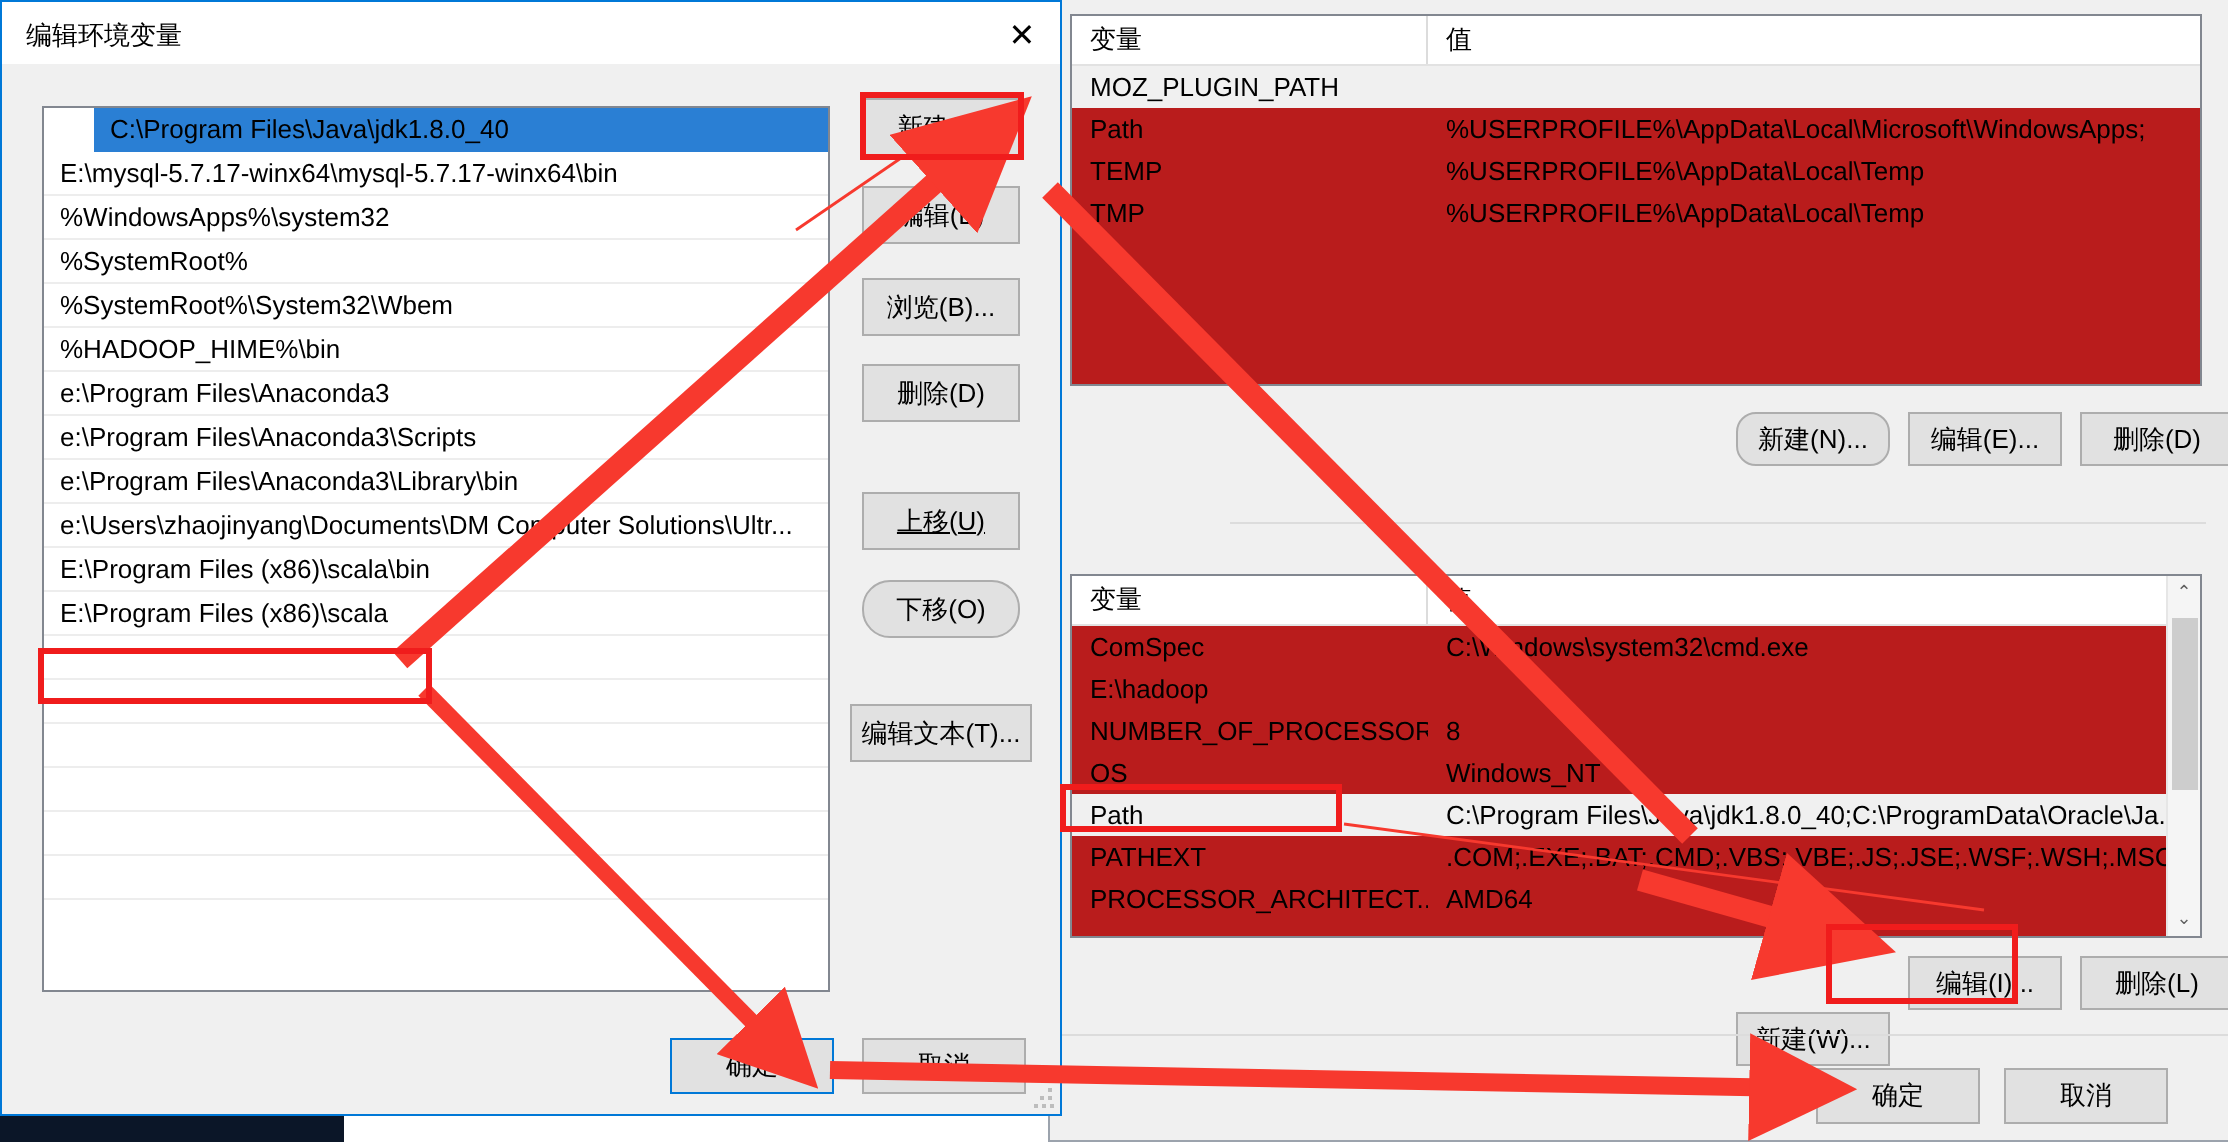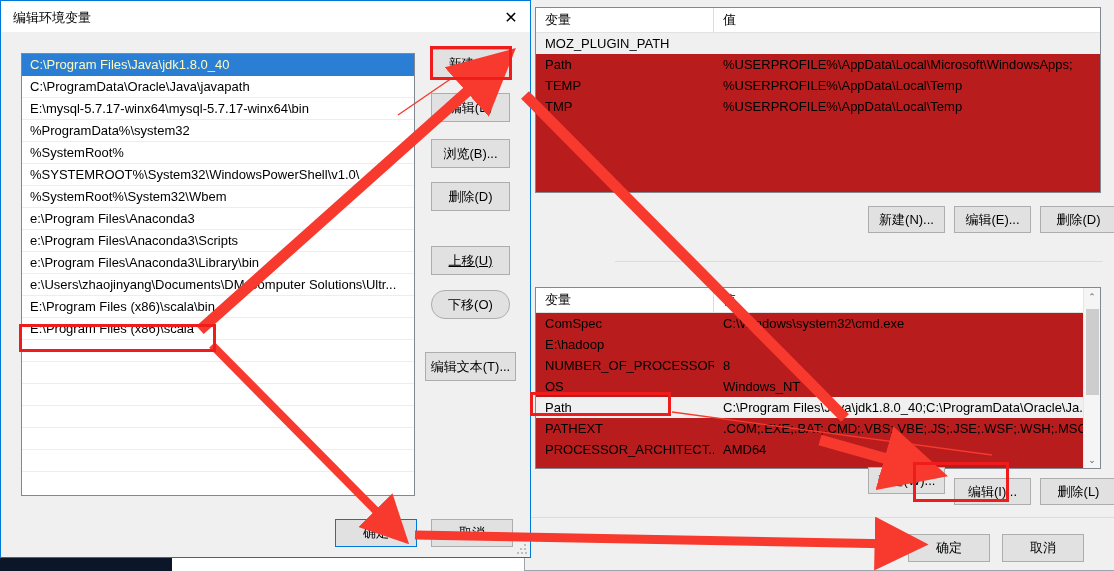--- a/index.html
+++ b/index.html
@@ -47,24 +47,24 @@
 
   .btn{
     background:#e1e1e1;border:1px solid #adadad;box-sizing:border-box;
     font-family:"Liberation Sans","DejaVu Sans",sans-serif;font-size:13px;color:#000;
     display:flex;align-items:center;justify-content:center;cursor:default;
     text-align:center;
   }
   .btn.defaultb{border:1px solid #0078d7;background:#e1e1e1;}
 
   
-  #uNew{position:absolute;left:343px;top:239px;width:77px;height:27px;}
+  #uNew{position:absolute;left:343px;top:239px;width:77px;height:27px;border-radius:10px;}
   #uEdit{position:absolute;left:429px;top:239px;width:77px;height:27px;}
   #uDel{position:absolute;left:515px;top:239px;width:77px;height:27px;}
-  #sNew{position:absolute;left:343px;top:500px;width:77px;height:27px;}
+  #sNew{position:absolute;left:343px;top:539px;width:77px;height:27px;}
   #sEdit{position:absolute;left:429px;top:511px;width:77px;height:27px;}
   #sDel{position:absolute;left:515px;top:511px;width:77px;height:27px;}
   #okBtn{position:absolute;left:383px;top:567px;width:82px;height:28px;}
   #cancelBtn{position:absolute;left:477px;top:567px;width:82px;height:28px;}
   #footSep{position:absolute;left:0px;top:550px;width:594px;border-top:1px solid #dcdcdc;}
 
   
   .vscroll{position:absolute;right:0;top:0;width:17px;height:100%;background:#f5f5f5;
            border-left:1px solid #e6e6e6;box-sizing:border-box;}
   .vscroll .arw{height:17px;display:flex;align-items:center;justify-content:center;
@@ -80,21 +80,21 @@
   #editTitle{position:absolute;left:12px;top:8px;font-size:13px;color:#000;}
   #editClose{position:absolute;left:497px;top:5px;width:26px;height:22px;
              display:flex;align-items:center;justify-content:center;font-size:16px;color:#000;
              font-family:"DejaVu Sans",sans-serif;cursor:default;}
   #pathList{
     position:absolute;left:20px;top:52px;width:394px;height:443px;
     background:#ffffff;border:1px solid #828790;box-sizing:border-box;overflow:hidden;
   }
   .path-row{height:22px;line-height:22px;padding-left:8px;box-sizing:border-box;
             border-bottom:1px solid #ededed;white-space:nowrap;overflow:hidden;font-size:13px;}
-  .path-row.selected{background:#2a7fd4;color:#fef9c3;border-bottom:1px solid #2a7fd4;}
+  .path-row.selected{background:#2a7fd4;color:#000000;border-bottom:1px solid #2a7fd4;margin-left:25px;}
   .path-row.blank{border-bottom:1px solid #ededed;}
 
   #lNew{position:absolute;left:430px;top:48px;width:79px;height:29px;text-align:center;}
   #lEdit{position:absolute;left:430px;top:92px;width:79px;height:29px;}
   #lBrowse{position:absolute;left:430px;top:138px;width:79px;height:29px;}
   #lDel{position:absolute;left:430px;top:181px;width:79px;height:29px;}
   #lUp{position:absolute;left:430px;top:245px;width:79px;height:29px;text-decoration:underline;}
   #lDown{position:absolute;left:430px;top:289px;width:79px;height:29px;border-radius:14px;}
   #lEditText{position:absolute;left:424px;top:351px;width:91px;height:29px;}
   #lOk{position:absolute;left:334px;top:518px;width:82px;height:28px;}
@@ -200,26 +200,25 @@
 </div>
 
 <div id="editwin">
   <div id="editTitleBar">
     <div id="editTitle">编辑环境变量</div>
     <div id="editClose">✕</div>
   </div>
 
   <div id="pathList">
       <div class="path-row selected">C:\Program Files\Java\jdk1.8.0_40</div>
-      <div class="path-row">C:\ProgramData\Oracle\Java\javapath</div>
       <div class="path-row">E:\mysql-5.7.17-winx64\mysql-5.7.17-winx64\bin</div>
-      <div class="path-row">%ProgramData%\system32</div>
+      <div class="path-row">%WindowsApps%\system32</div>
       <div class="path-row">%SystemRoot%</div>
-      <div class="path-row">%SYSTEMROOT%\System32\WindowsPowerShell\v1.0\</div>
       <div class="path-row">%SystemRoot%\System32\Wbem</div>
+      <div class="path-row">%HADOOP_HIME%\bin</div>
       <div class="path-row">e:\Program Files\Anaconda3</div>
       <div class="path-row">e:\Program Files\Anaconda3\Scripts</div>
       <div class="path-row">e:\Program Files\Anaconda3\Library\bin</div>
       <div class="path-row">e:\Users\zhaojinyang\Documents\DM Computer Solutions\Ultr...</div>
       <div class="path-row">E:\Program Files (x86)\scala\bin</div>
       <div class="path-row">E:\Program Files (x86)\scala</div>
       <div class="path-row blank"></div>
       <div class="path-row blank"></div>
       <div class="path-row blank"></div>
       <div class="path-row blank"></div>

